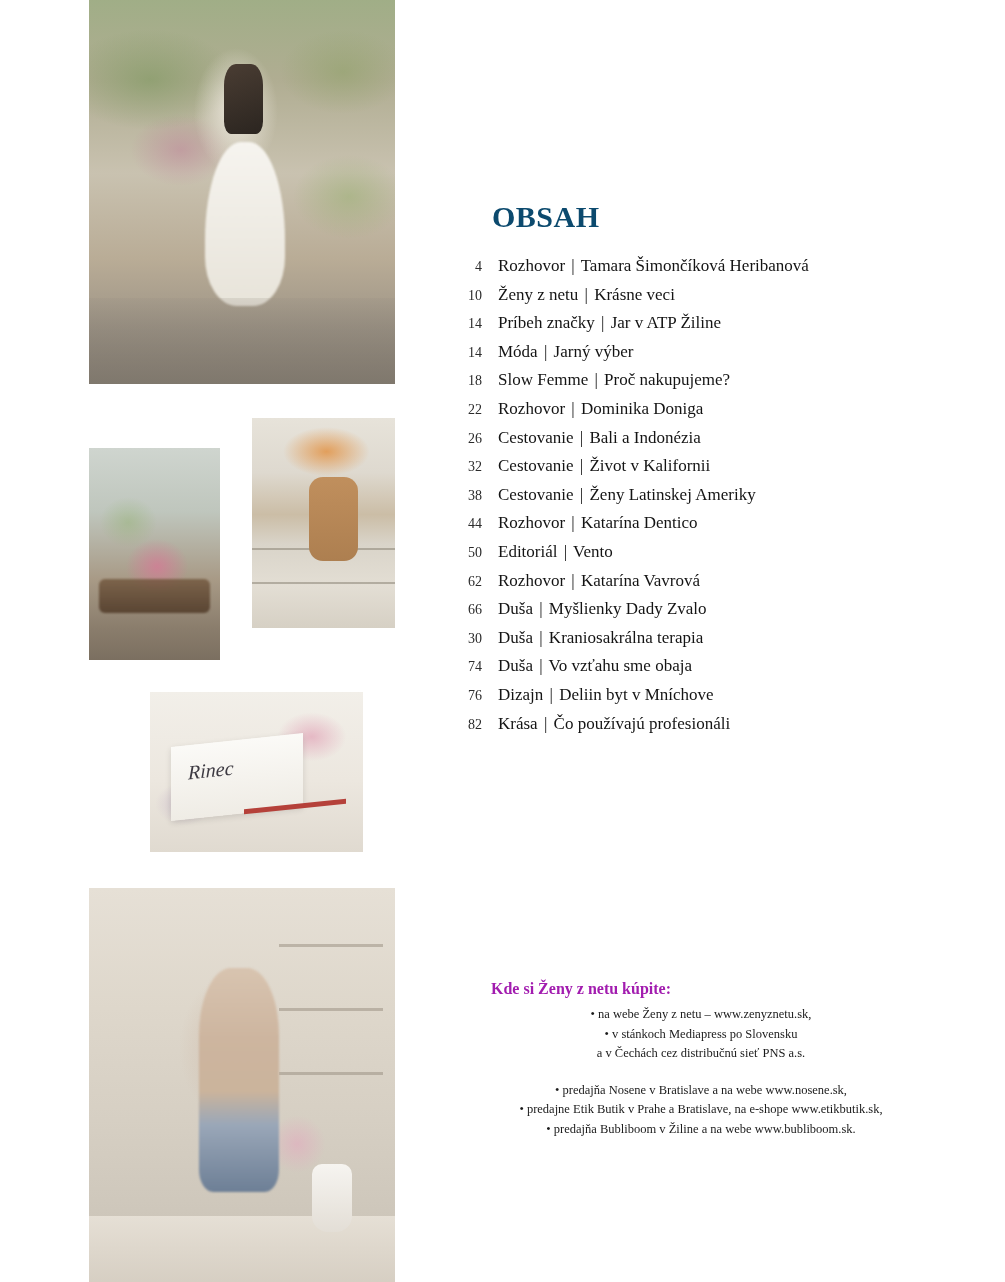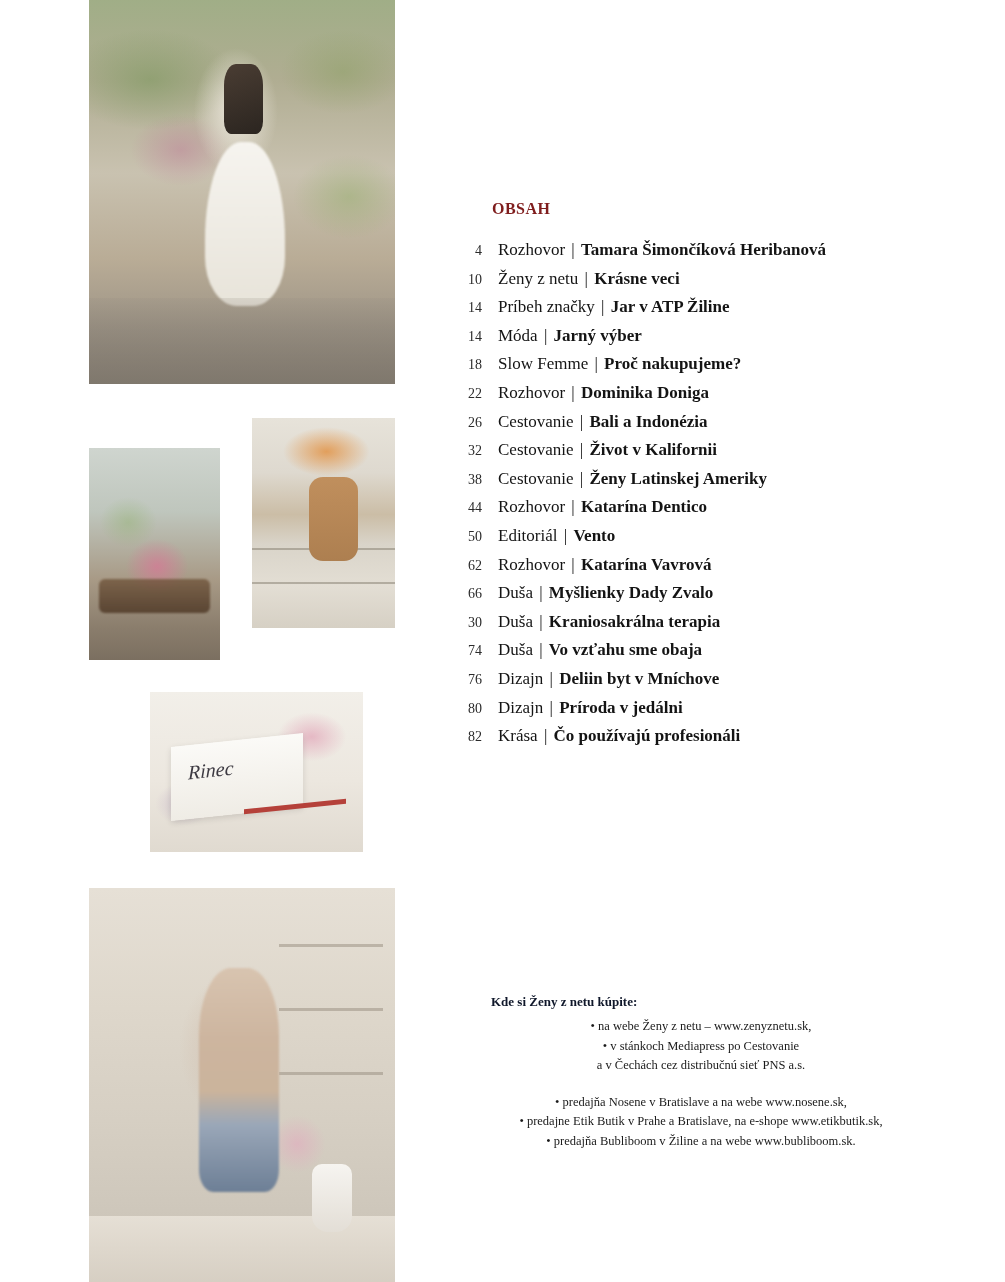--- a/index.html
+++ b/index.html
@@ -213,23 +213,23 @@
   
   .toc {
     position: absolute;
     left: 444px;
     top: 200px;
     width: 470px;
   }
   .toc-title {
     font-family: "Liberation Serif", serif;
     font-weight: bold;
-    font-size: 16px;
+    font-size: 30px;
     letter-spacing: 0.5px;
-    color: #7f1d1d;
+    color: #0c4a6e;
     margin: 0 0 22px 48px;
   }
   .toc-list {
     list-style: none;
     margin: 0;
     padding: 0;
   }
   .toc-row {
     display: flex;
     align-items: baseline;
@@ -249,36 +249,36 @@
     font-family: "Liberation Serif", serif;
     font-size: 17px;
     color: #141414;
     white-space: nowrap;
   }
   .toc-sep {
     color: #141414;
     padding: 0 2px;
   }
   .toc-strong {
-    font-weight: bold;
+    font-weight: normal;
   }
 
   
   .buy {
     position: absolute;
     left: 491px;
     top: 980px;
     width: 420px;
   }
   .buy-title {
     font-family: "Liberation Serif", serif;
     font-weight: bold;
-    font-size: 13px;
-    color: #0f172a;
-    margin: 14px 0 7px 0;
+    font-size: 16px;
+    color: #a21caf;
+    margin: 0 0 7px 0;
   }
   .buy-line {
     font-family: "Liberation Serif", serif;
     font-size: 12.5px;
     color: #1a1a1a;
     line-height: 19.6px;
     white-space: nowrap;
     text-align: center;
   }
   .buy-gap {
@@ -382,35 +382,31 @@
         </li>
         <li class="toc-row">
           <span class="toc-page">74</span>
           <span class="toc-entry"><span>Duša</span> <span class="toc-sep">|</span> <span class="toc-strong">Vo vzťahu sme obaja</span></span>
         </li>
         <li class="toc-row">
           <span class="toc-page">76</span>
           <span class="toc-entry"><span>Dizajn</span> <span class="toc-sep">|</span> <span class="toc-strong">Deliin byt v Mníchove</span></span>
         </li>
         <li class="toc-row">
-          <span class="toc-page">80</span>
-          <span class="toc-entry"><span>Dizajn</span> <span class="toc-sep">|</span> <span class="toc-strong">Príroda v jedálni</span></span>
-        </li>
-        <li class="toc-row">
           <span class="toc-page">82</span>
           <span class="toc-entry"><span>Krása</span> <span class="toc-sep">|</span> <span class="toc-strong">Čo používajú profesionáli</span></span>
         </li>
       </ul>
   </section>
 
   <section class="buy">
     <div class="buy-title">Kde si Ženy z netu kúpite:</div>
     <div id="buy-group-1">
         <div class="buy-line">• na webe Ženy z netu – www.zenyznetu.sk,</div>
-        <div class="buy-line">• v stánkoch Mediapress po Cestovanie</div>
+        <div class="buy-line">• v stánkoch Mediapress po Slovensku</div>
         <div class="buy-line">  a v Čechách cez distribučnú sieť PNS a.s.</div>
       </div>
     <div class="buy-gap"></div>
     <div id="buy-group-2">
         <div class="buy-line">• predajňa Nosene v Bratislave a na webe www.nosene.sk,</div>
         <div class="buy-line">• predajne Etik Butik v Prahe a Bratislave, na e-shope www.etikbutik.sk,</div>
         <div class="buy-line">• predajňa Bubliboom v Žiline a na webe www.bubliboom.sk.</div>
       </div>
   </section>
 

